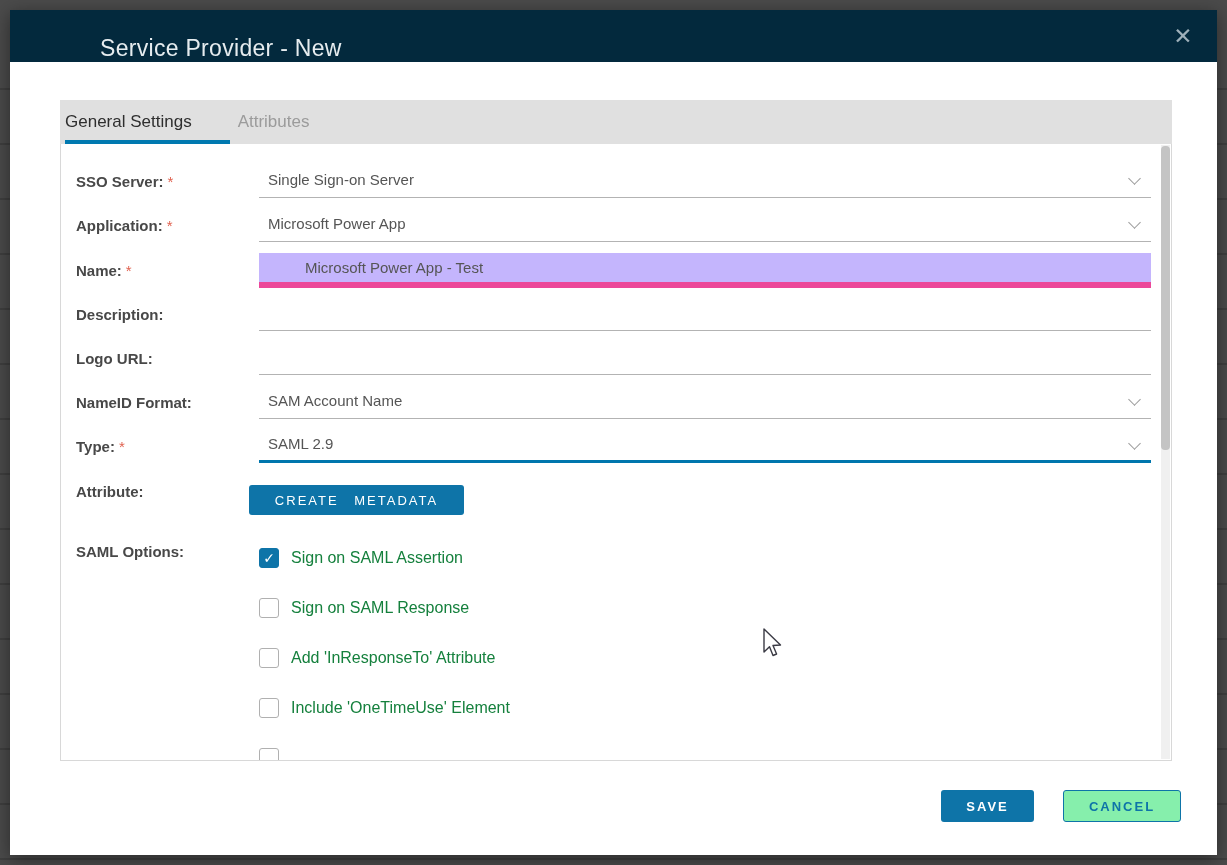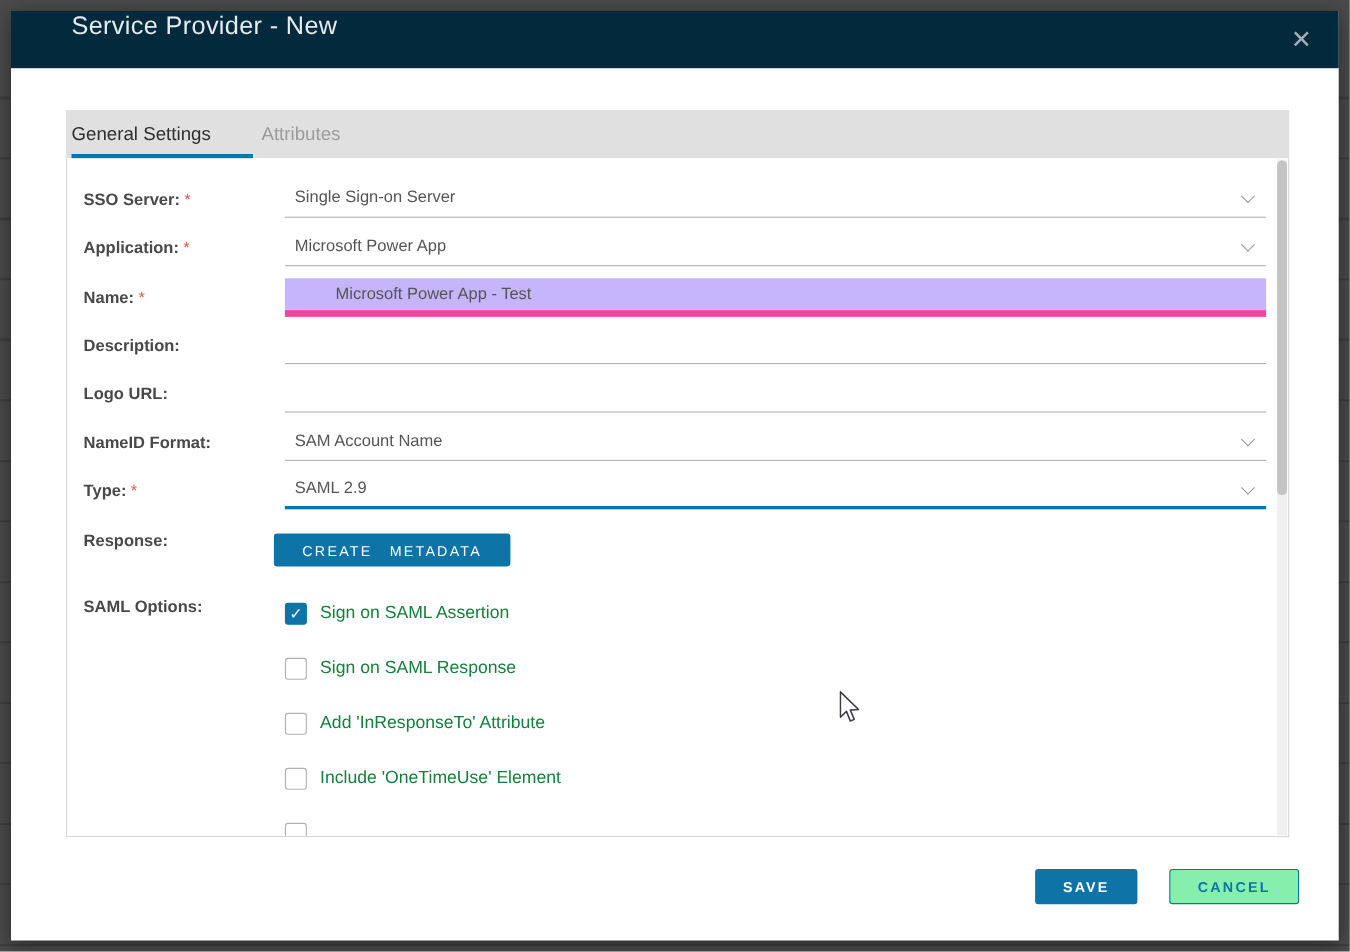--- a/index.html
+++ b/index.html
@@ -14,21 +14,21 @@
     background:repeating-linear-gradient(to bottom,
       transparent 0 53px, rgba(0,0,0,0.16) 53px 55px);
     background-position:0 35px;
   }
   .modal {
     position:absolute; left:10px; top:10px; width:1207px; height:845px;
     background:#ffffff; box-shadow:0 4px 18px rgba(0,0,0,0.45);
   }
   .modal-header {
     position:absolute; left:0; top:0; right:0; height:52px;
-    background:#03293d; display:flex; align-items:flex-start;
+    background:#03293d; display:flex; align-items:flex-end;padding-left:35px;
   }
   .modal-title {
     color:#e6ecef; font-size:23px; font-weight:400;
     margin-left:55px; letter-spacing:0.3px;
   }
   .close-btn {
     position:absolute; right:20px; top:12px; width:28px; height:28px;
     color:#9fb0ba; font-size:23px; line-height:28px; text-align:center;
     cursor:pointer; font-weight:300;
   }
@@ -177,21 +177,21 @@
 
     <div class="row-label" style="top:294px">
       <span>Type:</span><span class="req">*</span>
     </div>
     <div class="field field-focused" style="top:282px">
       <span class="field-value">SAML 2.9</span>
       <span class="chevron"></span>
     </div>
 
     <div class="row-label" style="top:339px">
-      <span>Response:</span>
+      <span>Attribute:</span>
     </div>
     <button class="btn-create">CREATE METADATA</button>
 
     <div class="row-label" style="top:399px">
       <span>SAML Options:</span>
     </div>
 
     <div class="cb-row" style="top:404px">
       <span class="cb-box checked">
           <span>✓</span>

